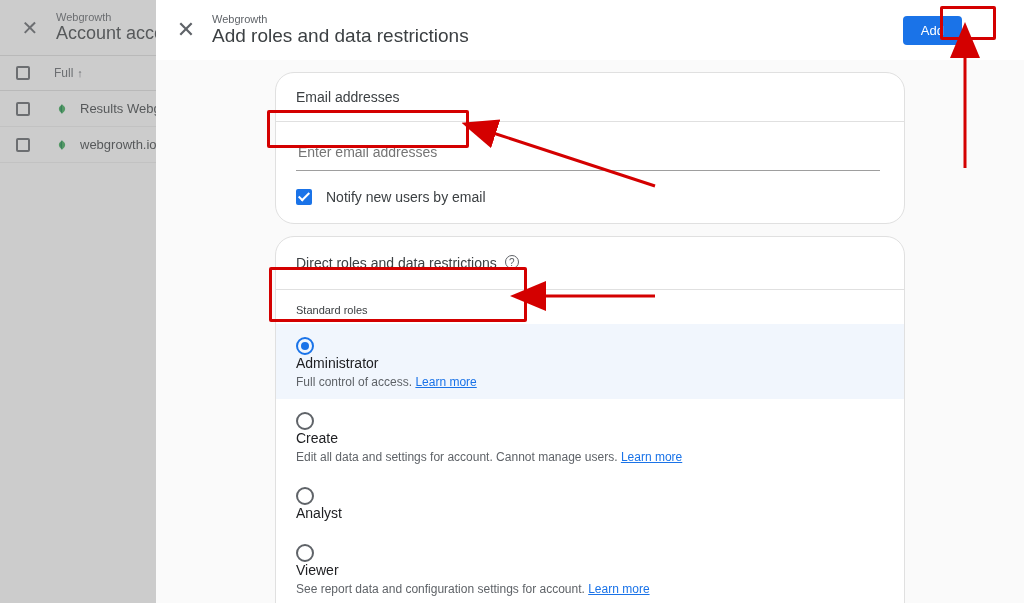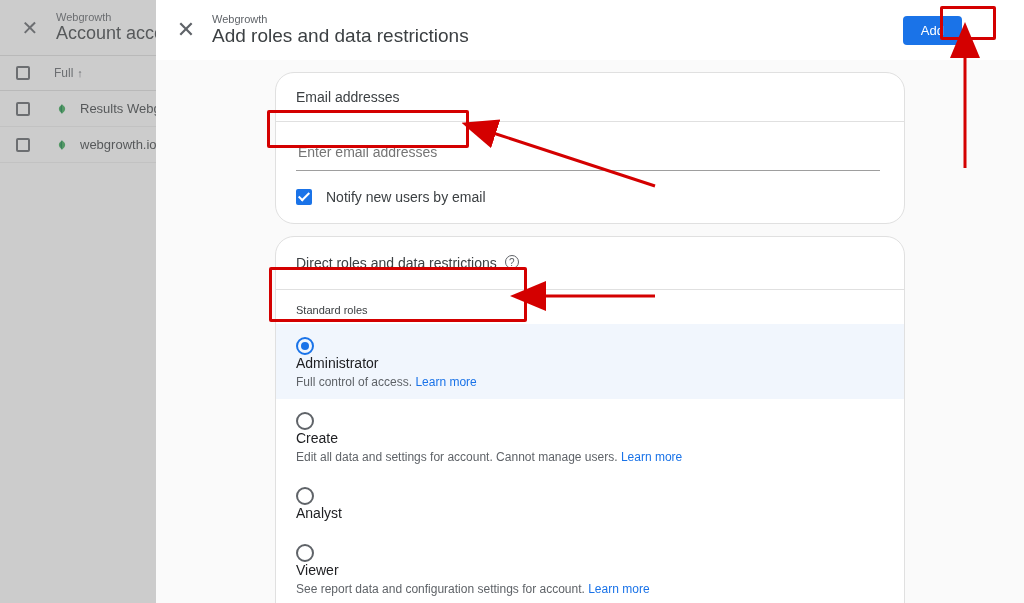--- a/index.html
+++ b/index.html
@@ -52,21 +52,21 @@
   .help-icon { width:14px; height:14px; border:1px solid #5f6368; border-radius:50%; display:inline-flex; align-items:center; justify-content:center; font-size:10px; color:#5f6368; margin-left:8px; }
 
   .inner-label { padding:14px 20px 8px; font-size:11px; color:#3c4043; }
   .role-row { display:flex; align-items:flex-start; padding:10px 20px;flex-direction:column; }
   .role-row.selected { background:#f1f6fd; }
   .radio { width:18px; height:18px; border:2px solid #5f6368; border-radius:50%; margin-right:18px; margin-top:3px; flex-shrink:0; position:relative; }
   .radio.on { border-color:#1a73e8; }
   .radio.on::after { content:""; position:absolute; inset:3px; border-radius:50%; background:#1a73e8; }
   .role-name { font-size:14px; color:#202124; }
   .role-desc { font-size:12px; color:#5f6368; margin-top:4px; }
-  .learn-link { color:#1a73e8; cursor:pointer;margin-top:48px; }
+  .learn-link { color:#1a73e8; text-decoration:underline; cursor:pointer;margin-top:48px; }
 
   
   .hl { position:absolute; border:3px solid #d40000; border-radius:2px; pointer-events:none; }
   .hl-email { left:267px; top:110px; width:202px; height:38px; }
   .hl-role { left:269px; top:267px; width:258px; height:55px; }
   .hl-add { left:940px; top:6px; width:56px; height:34px; }
 
   
   svg.annotation { position:absolute; inset:0; pointer-events:none; }
 </style>

